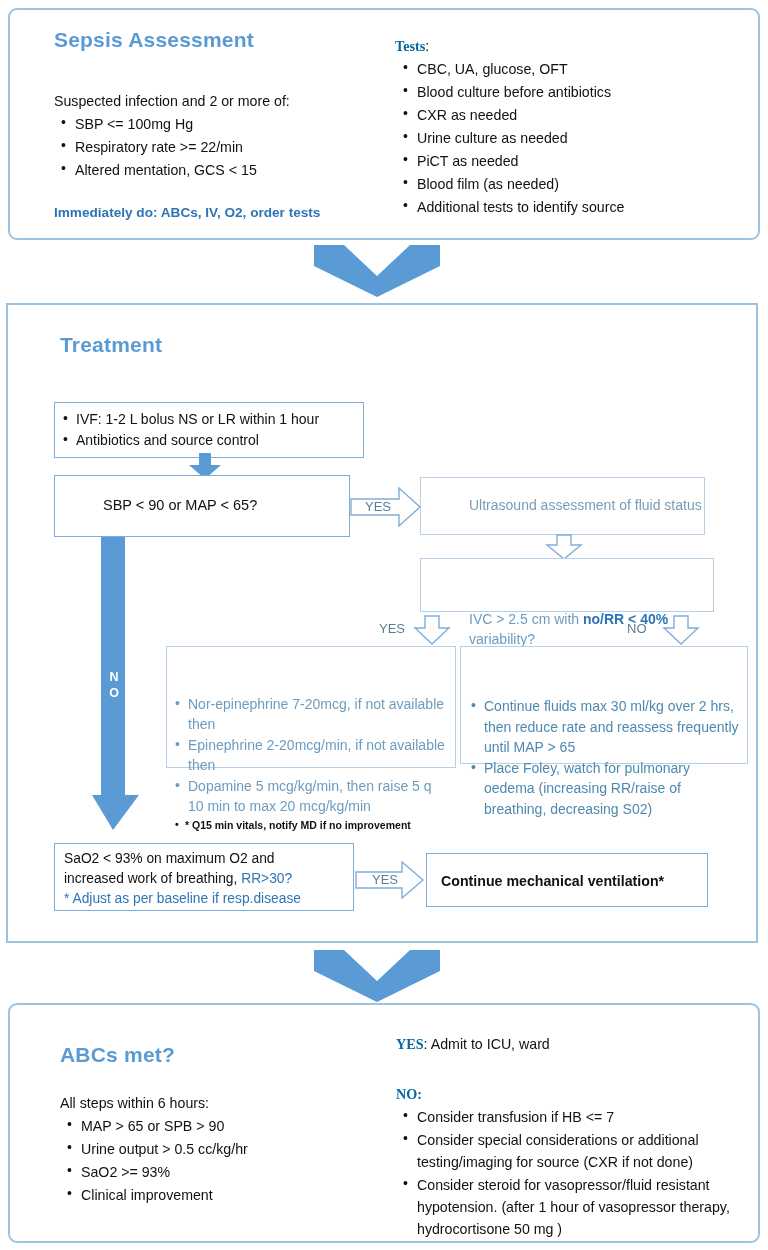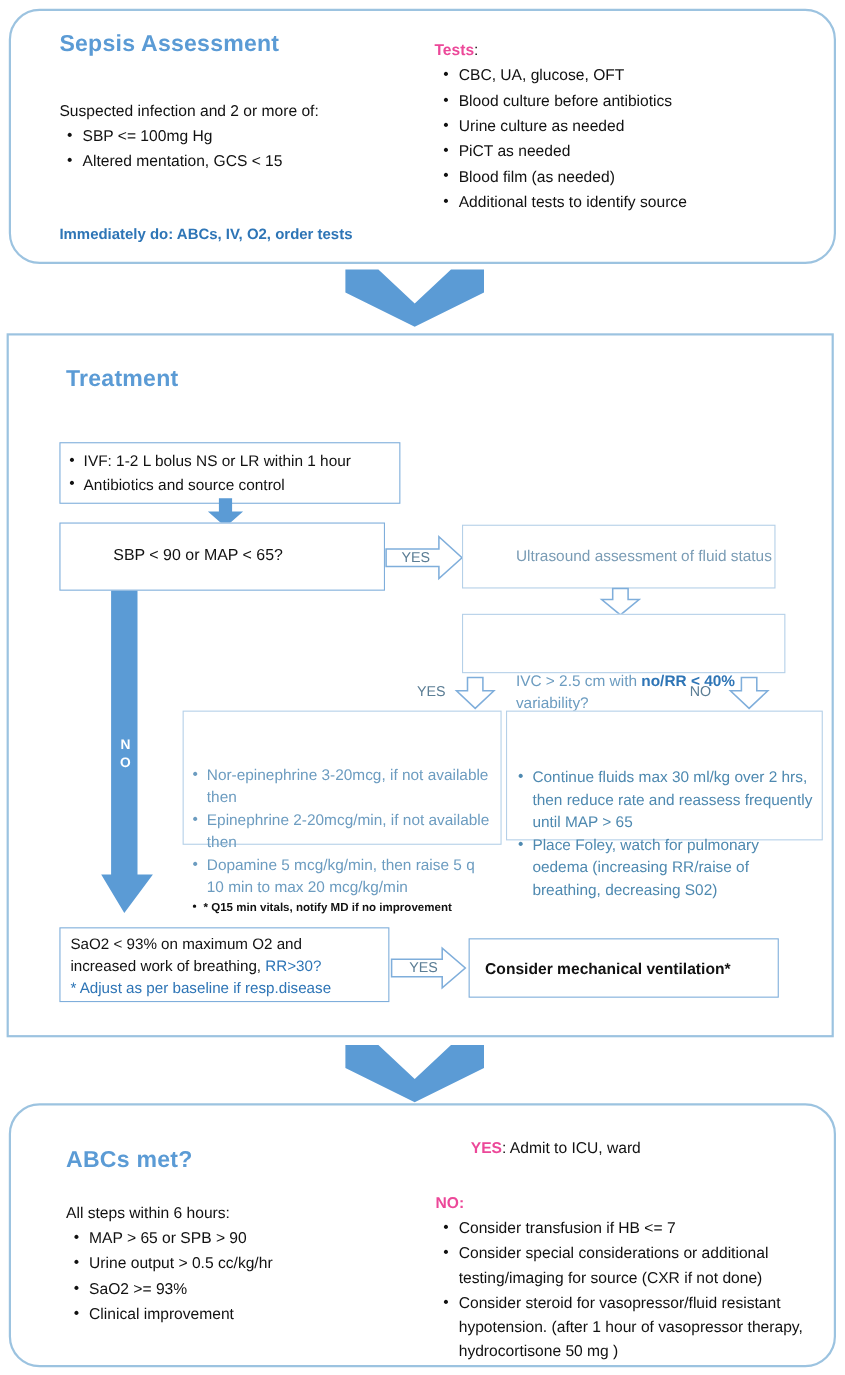--- a/index.html
+++ b/index.html
@@ -6,40 +6,40 @@
   body{
     width:768px;height:1250px;position:relative;overflow:hidden;
     font-family:"Liberation Sans","DejaVu Sans",sans-serif;
     -webkit-font-smoothing:antialiased;
   }
   .panel{position:absolute;box-sizing:border-box;background:#fff;}
 
   
   .panel-round{
     border:2.5px solid #9CC3E0;
-    border-radius:28px;
+    border-radius:9px;
     padding-left:36px;
   }
   
   .panel-square{
     border:2.5px solid #9CC3E0;
   }
 
   .sect-title{
     position:absolute;
     color:#5B9BD5;
     font-weight:bold;
     font-size:21px;
     letter-spacing:.2px;
     white-space:nowrap;
   }
 
   .txt{position:absolute;color:#111;font-size:14.2px;line-height:1.55;}
   .txt-blue{color:#2E75B6;}
-  .lbl-blue{color:#ec4899;font-weight:bold;}
+  .lbl-blue{color:#0369a1;font-weight:bold;font-family:Liberation Serif, serif;}
 
   ul.bul{margin:0;padding:0;list-style:none;}
   ul.bul li{position:relative;padding-left:17px;margin:0 0 1px 0;}
   ul.bul li:before{
     content:"\2022";position:absolute;left:3px;top:-1px;font-size:14px;color:#111;
   }
 
   
   .fbox{
     position:absolute;box-sizing:border-box;background:#fff;
@@ -74,34 +74,36 @@
 
 <div class="panel panel-round" style="left:8px;top:8px;width:752px;height:232px;">
 
   <div class="sect-title" style="left:44px;top:18px;">Sepsis Assessment</div>
 
   <div class="txt" style="left:44px;top:80px;">Suspected infection and 2 or more of:</div>
 
   <div class="txt" style="left:48px;top:103px;width:330px;">
     <ul class="bul">
       <li>SBP &lt;= 100mg Hg</li>
+      <li>Respiratory rate &gt;= 22/min</li>
       <li>Altered mentation, GCS &lt; 15</li>
     </ul>
   </div>
 
   <div class="txt" style="left:44px;top:192px;color:#2E75B6;font-weight:bold;font-size:13.6px;">Immediately do: ABCs, IV, O2, order tests</div>
 
   <div class="txt" style="left:385px;top:25px;">
     <span class="lbl-blue">Tests</span><span>:</span>
   </div>
 
   <div class="txt" style="left:390px;top:48px;width:350px;">
     <ul class="bul">
       <li>CBC, UA, glucose, OFT</li>
       <li>Blood culture before antibiotics</li>
+      <li>CXR as needed</li>
       <li>Urine culture as needed</li>
       <li>PiCT as needed</li>
       <li>Blood film (as needed)</li>
       <li>Additional tests to identify source</li>
     </ul>
   </div>
 </div>
 
 <div class="chev" style="left:314px;top:245px;">
   <svg width="126" height="52" viewBox="0 0 126 52">
@@ -163,21 +165,21 @@
 
   <div class="yeslabel" style="left:619px;top:316px;">NO</div>
   <div class="chev" style="left:655px;top:310px;">
     <svg width="36" height="30" viewBox="0 0 36 30">
       <polygon points="11,1 25,1 25,13 35,13 18,29 1,13 11,13" fill="#ffffff" stroke="#7FAEDB" stroke-width="1.4"></polygon>
     </svg>
   </div>
 
   <div class="fbox fbox-pale" style="left:158px;top:341px;width:290px;height:122px;">
     <div class="fbox-txt soft2" style="left:8px;top:4px;width:274px;font-size:14px;line-height:1.46;">
-      <div class="dot-line">Nor-epinephrine 3-20mcg, if not available then</div>
+      <div class="dot-line">Nor-epinephrine 7-20mcg, if not available then</div>
       <div class="dot-line">Epinephrine 2-20mcg/min, if not available then</div>
       <div class="dot-line">Dopamine 5 mcg/kg/min, then raise 5 q 10 min to max 20 mcg/kg/min</div>
       <div class="dot-line" style="color:#111;font-size:10.5px;font-weight:bold;padding-left:10px;margin-top:1px;">* Q15 min vitals, notify MD if no improvement</div>
     </div>
   </div>
 
   <div class="fbox fbox-pale" style="left:452px;top:341px;width:288px;height:118px;">
     <div class="fbox-txt soft2" style="left:10px;top:6px;width:270px;font-size:14px;line-height:1.47;color:#4E89B0;">
       <div class="dot-line">Continue fluids max 30 ml/kg over 2 hrs, then reduce rate and reassess frequently until MAP &gt; 65</div>
       <div class="dot-line">Place Foley, watch for pulmonary oedema (increasing RR/raise of breathing, decreasing S02)</div>
@@ -203,21 +205,21 @@
   </div>
 
   <div class="chev" style="left:348px;top:556px;">
     <svg width="68" height="38" viewBox="0 0 68 38">
       <polygon points="0,11 46,11 46,1 67,19 46,37 46,27 0,27" fill="#ffffff" stroke="#7FAEDB" stroke-width="1.4"></polygon>
     </svg>
   </div>
   <div class="yeslabel" style="left:364px;top:567px;">YES</div>
 
   <div class="fbox" style="left:418px;top:548px;width:282px;height:54px;">
-    <div class="fbox-txt" style="left:14px;top:17px;font-weight:bold;font-size:14.2px;">Consider mechanical ventilation*</div>
+    <div class="fbox-txt" style="left:14px;top:17px;font-weight:bold;font-size:14.2px;">Continue mechanical ventilation*</div>
   </div>
 </div>
 
 <div class="chev" style="left:314px;top:950px;">
   <svg width="126" height="52" viewBox="0 0 126 52">
     <polygon points="0,0 30,0 63,31 96,0 126,0 126,21 63,52 0,21" fill="#5B9BD5"></polygon>
   </svg>
 </div>
 
 <div class="panel panel-round" style="left:8px;top:1003px;width:752px;height:240px;">
@@ -228,21 +230,21 @@
 
   <div class="txt" style="left:54px;top:110px;width:300px;">
     <ul class="bul">
       <li>MAP &gt; 65 or SPB &gt; 90</li>
       <li>Urine output &gt; 0.5 cc/kg/hr</li>
       <li>SaO2 &gt;= 93%</li>
       <li>Clinical improvement</li>
     </ul>
   </div>
 
-  <div class="txt" style="left:386px;top:28px;margin-left:32px;">
+  <div class="txt" style="left:386px;top:28px;">
     <span class="lbl-blue">YES</span><span>: Admit to ICU, ward</span>
   </div>
 
   <div class="txt" style="left:386px;top:78px;">
     <span class="lbl-blue">NO</span><span class="lbl-blue">:</span>
   </div>
 
   <div class="txt" style="left:390px;top:101px;width:338px;">
     <ul class="bul">
       <li>Consider transfusion if HB &lt;= 7</li>

